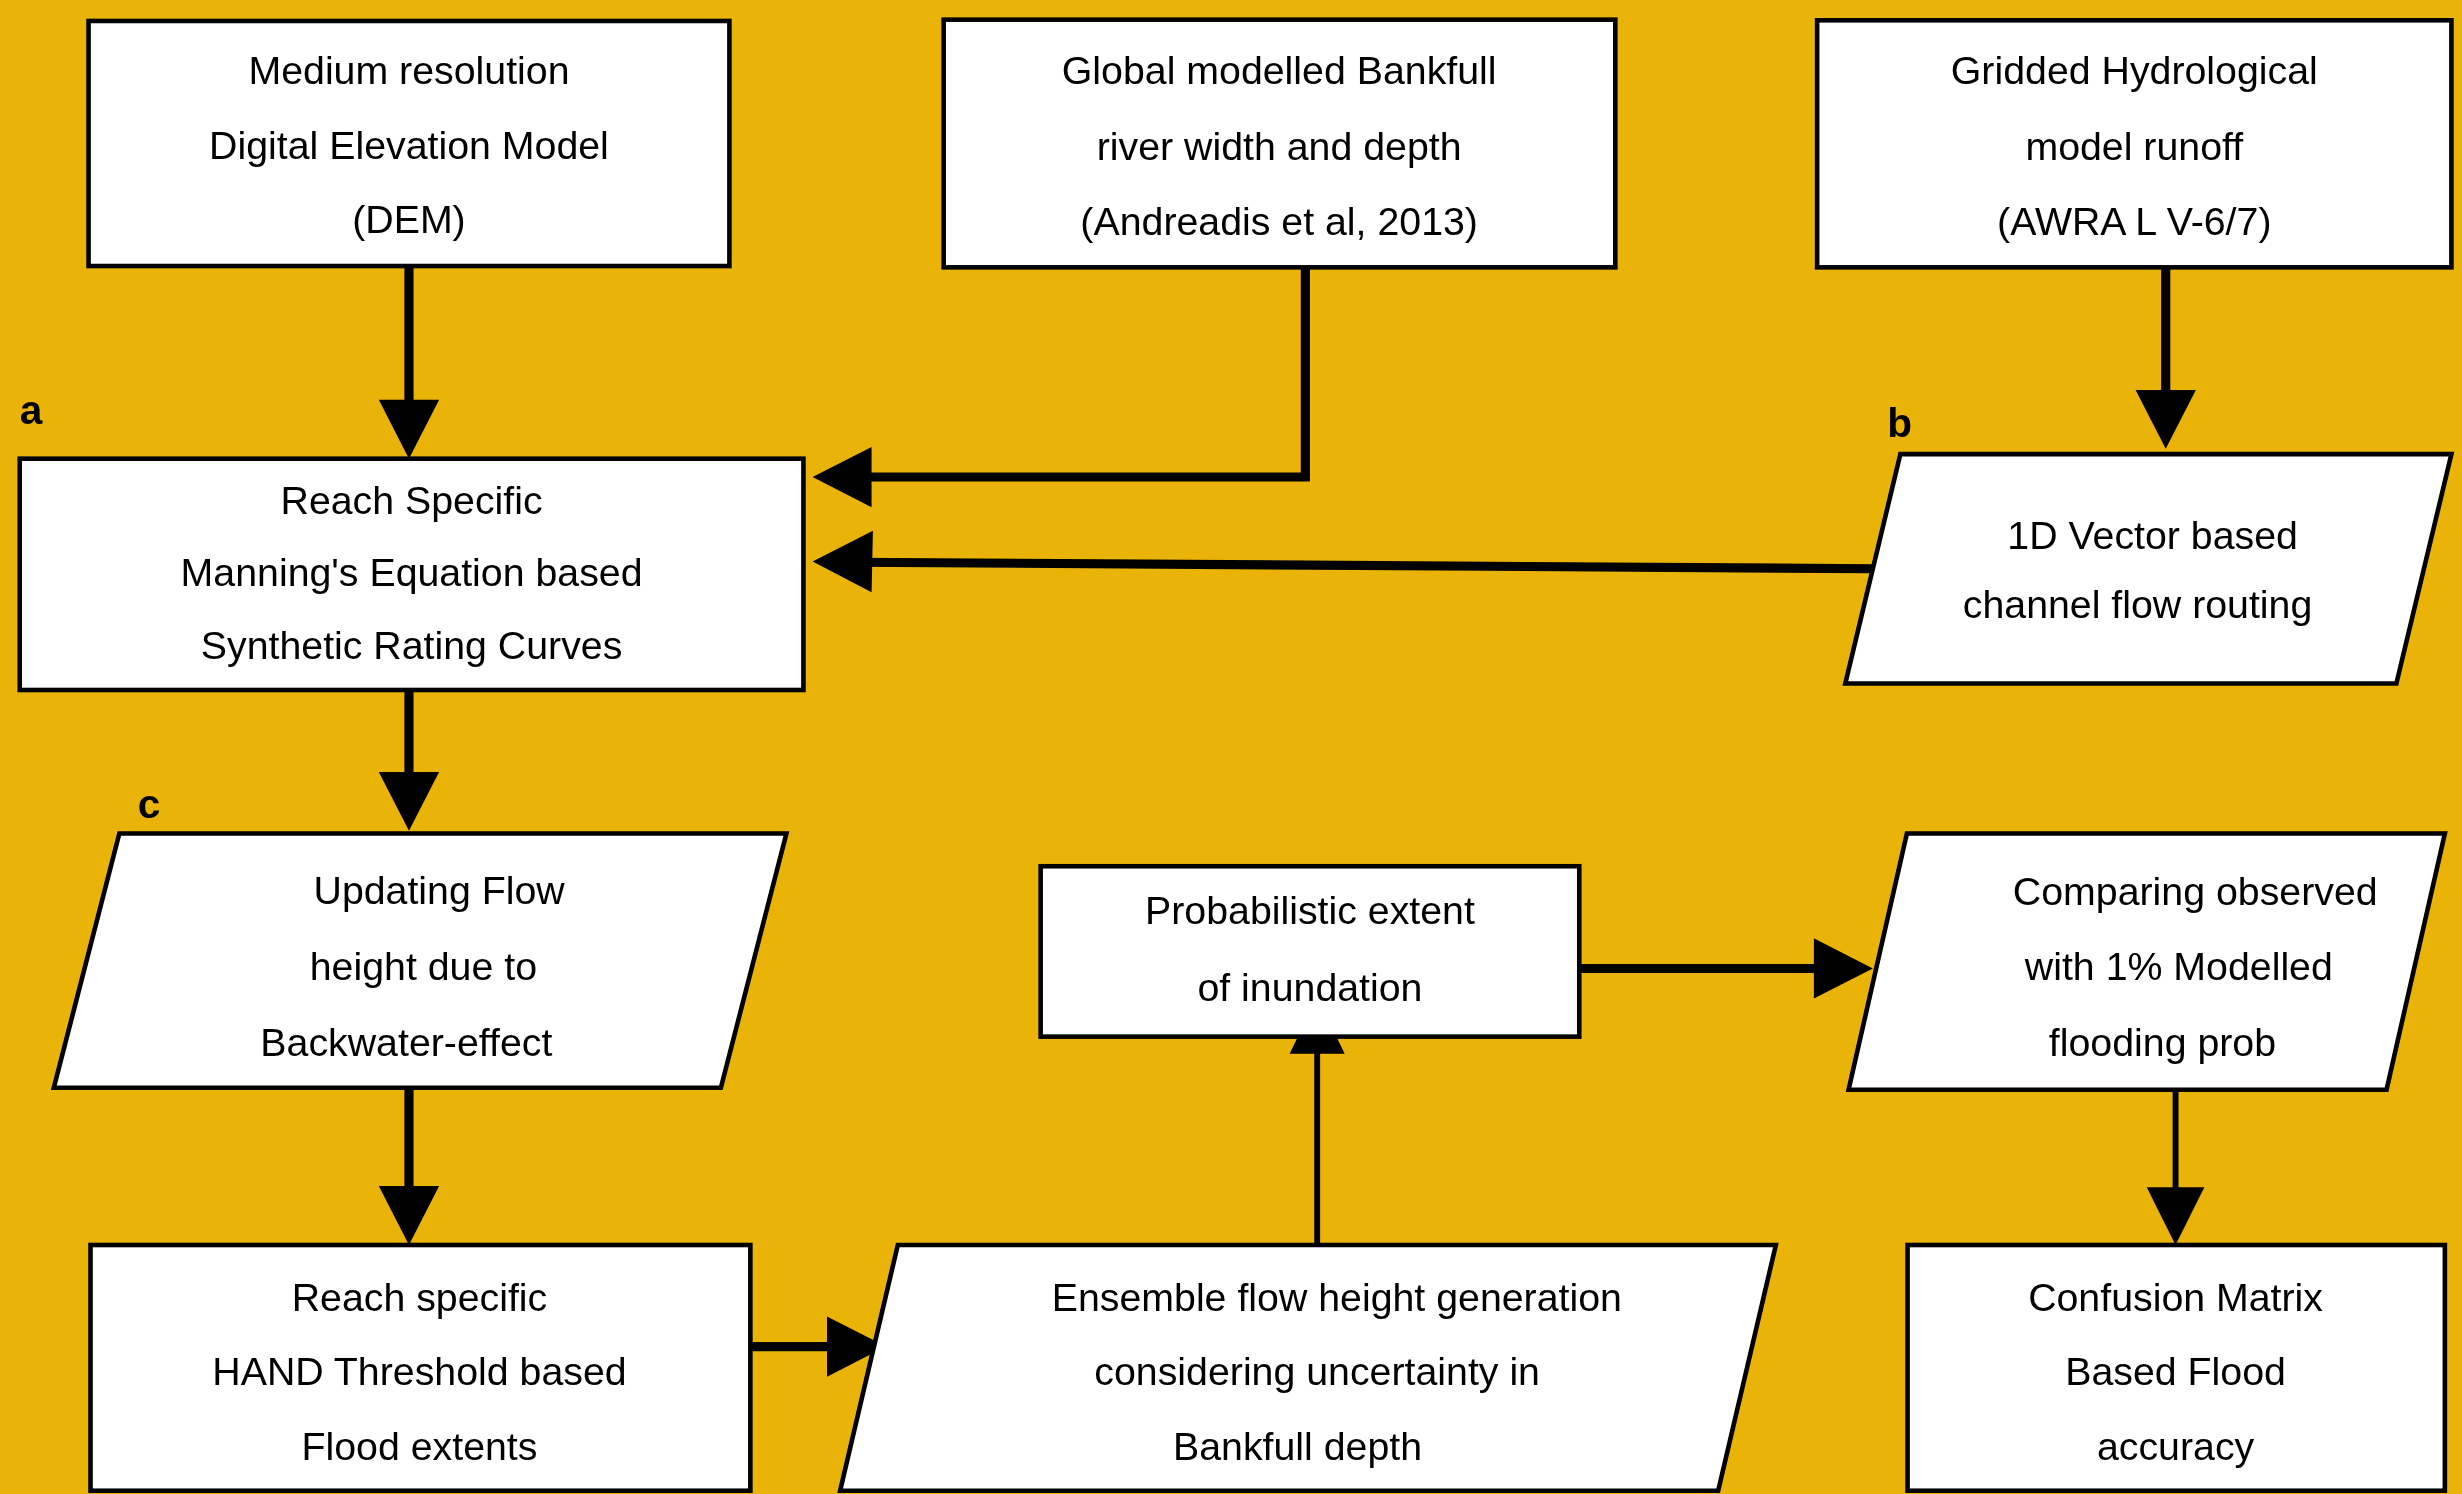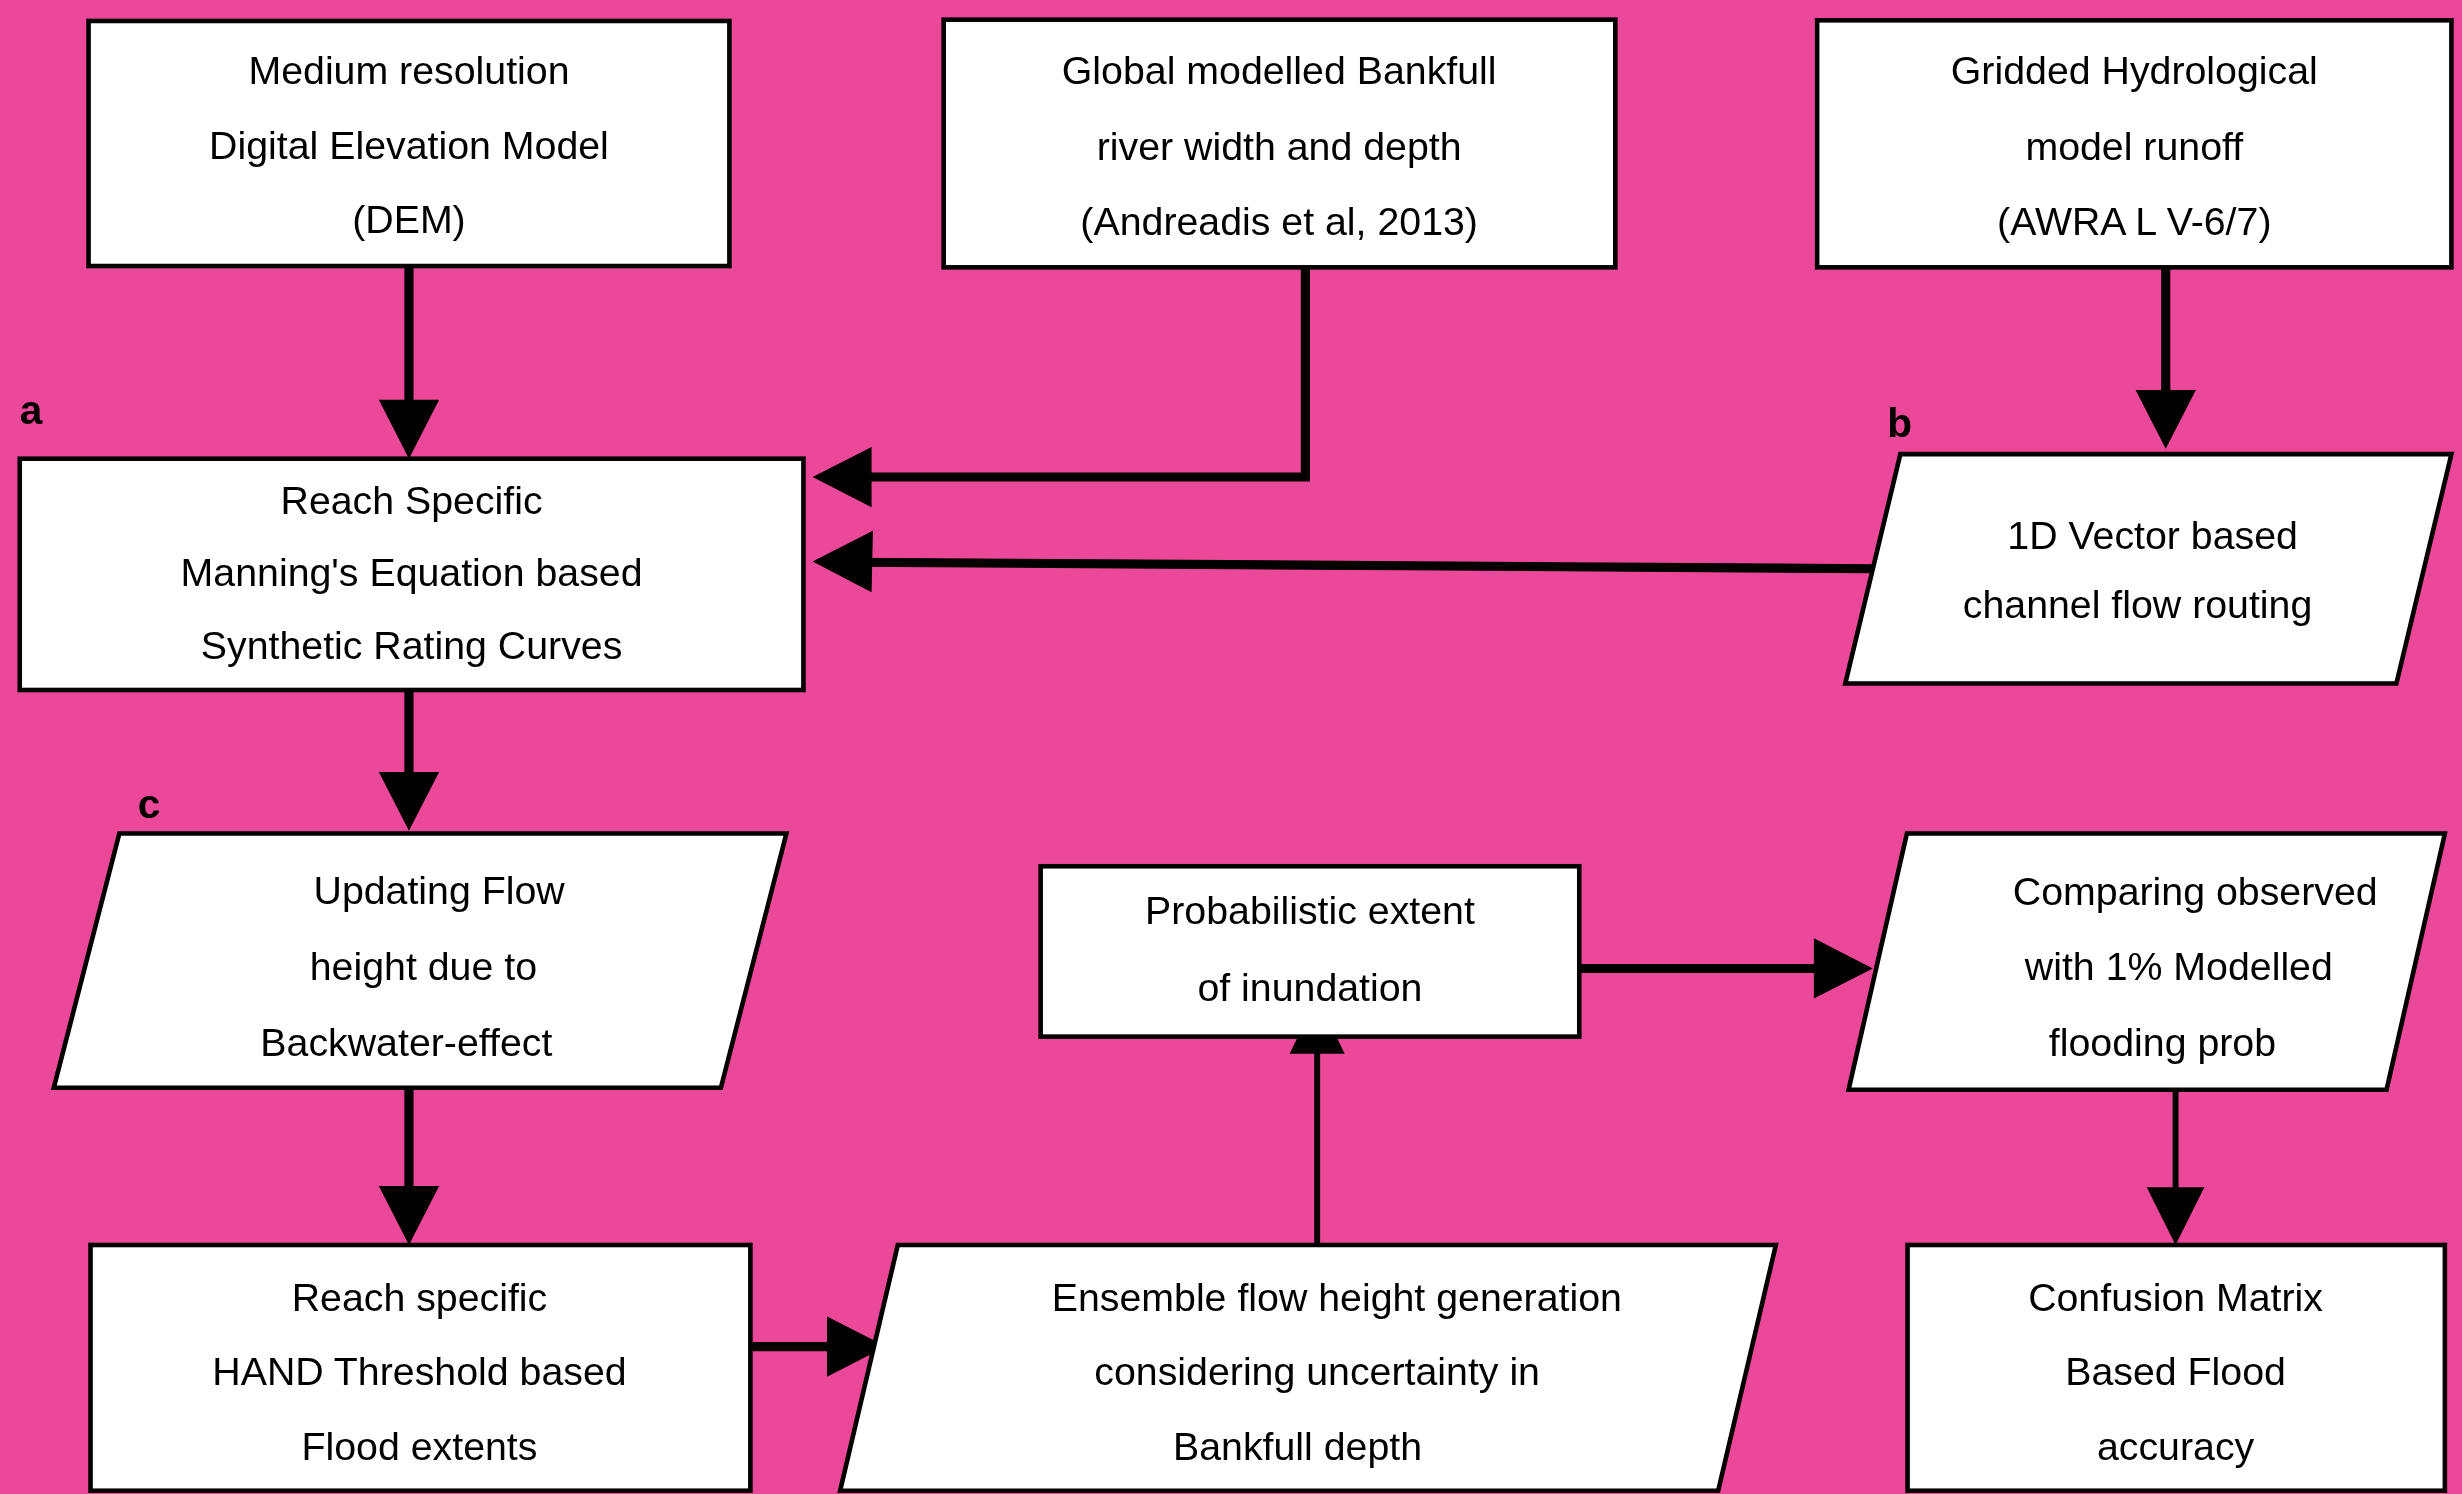--- a/index.html
+++ b/index.html
@@ -8,21 +8,21 @@
     padding: 0;
     background: #ffffff;
   }
   body {
     font-family: "Liberation Sans", sans-serif;
   }
   #diagram-root {
     position: relative;
     width: 2462px;
     height: 1494px;
-    background: #ec4899;
+    background: #eab308;
     overflow: hidden;
   }
   svg.flow-svg {
     position: absolute;
     top: 0;
     left: 0;
     width: 2462px;
     height: 1494px;
     display: block;
   }

